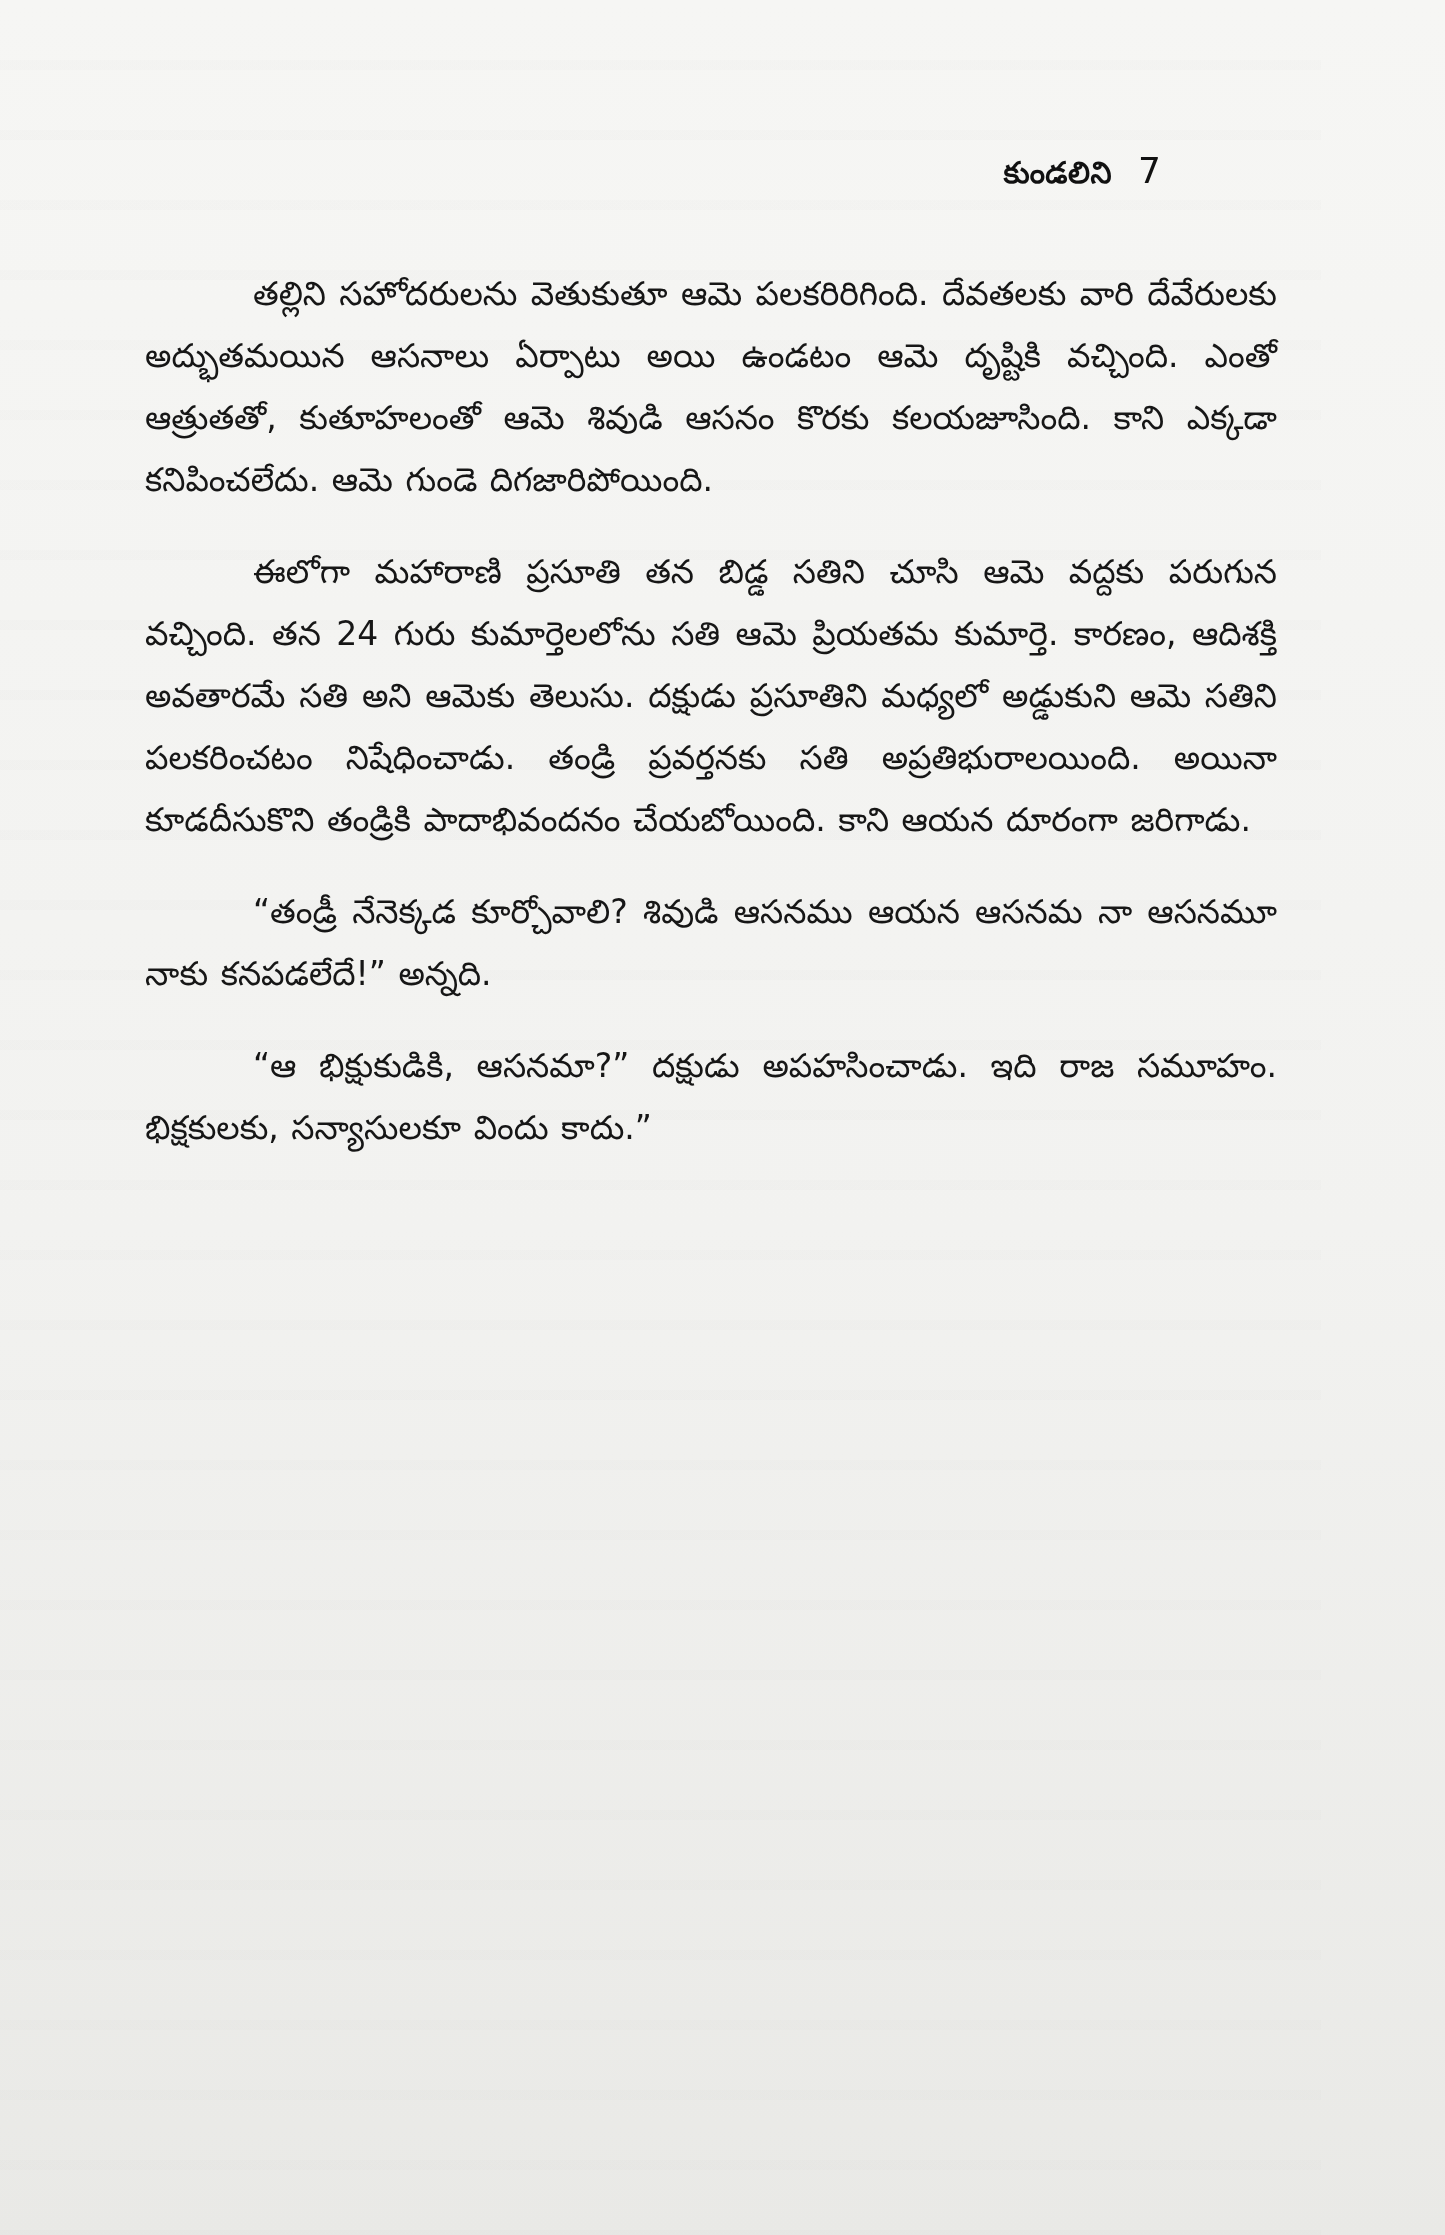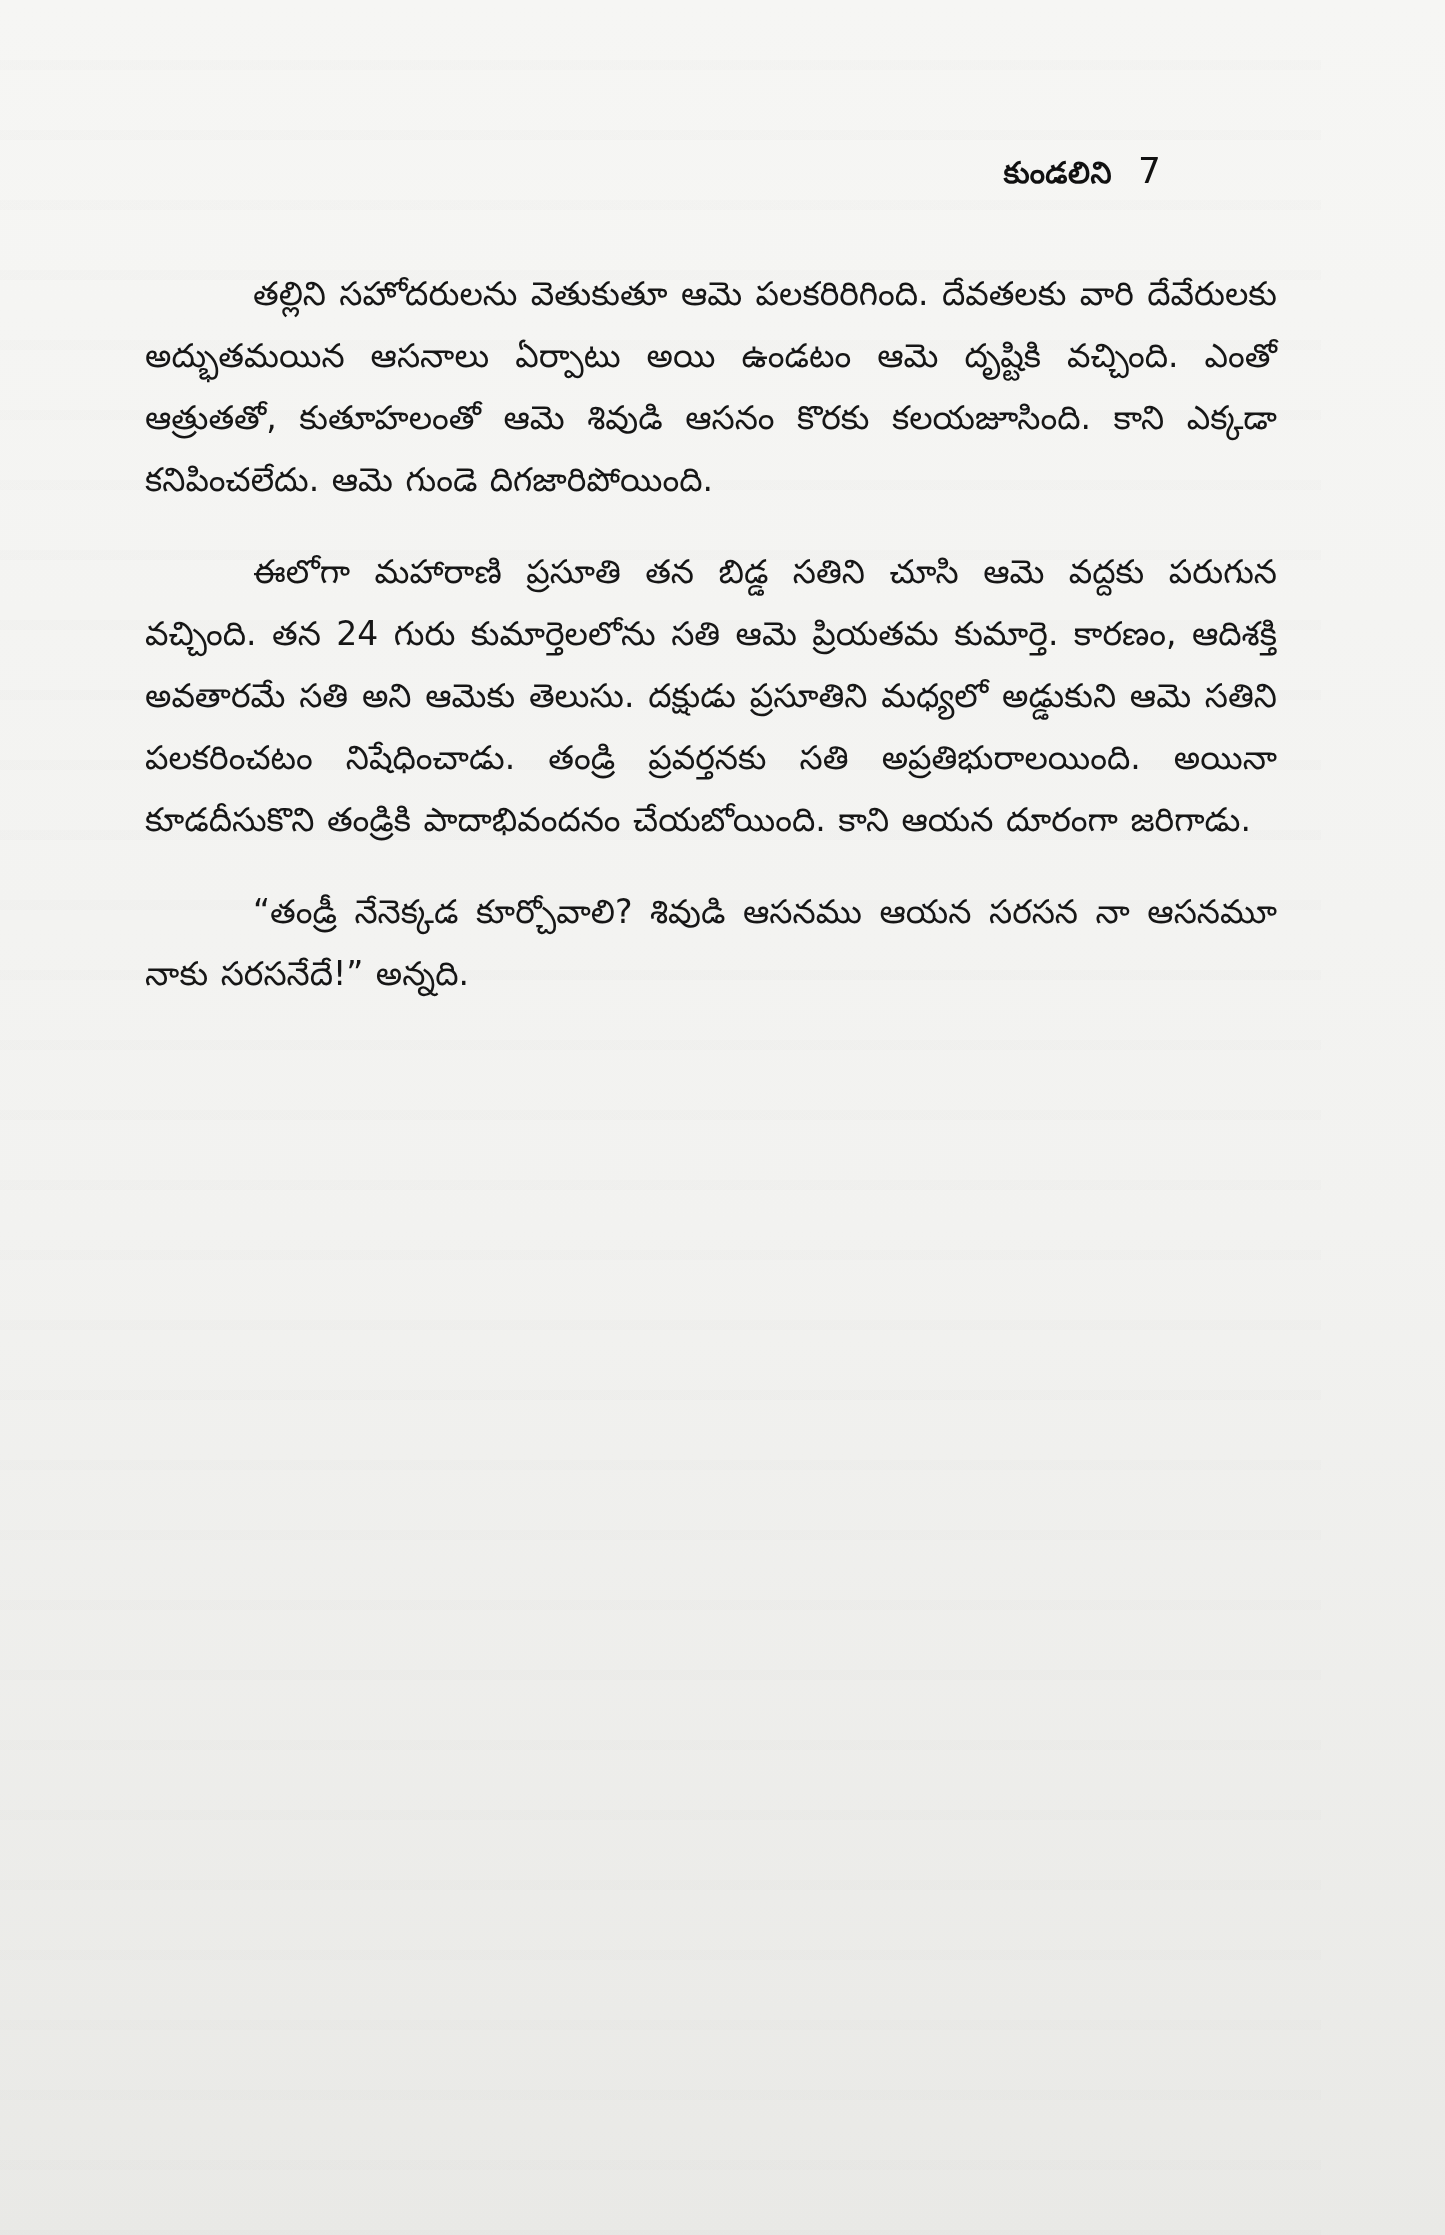--- a/index.html
+++ b/index.html
@@ -74,15 +74,16 @@
   <div class="ghost"></div>
 
   <div class="running-header">
     <span class="running-title">కుండలిని</span>
     <span class="page-number">7</span>
   </div>
 
   <div class="body-text">
     <p class="para indent">తల్లిని సహోదరులను వెతుకుతూ ఆమె పలకరిరిగింది. దేవతలకు వారి దేవేరులకు అద్భుతమయిన ఆసనాలు ఏర్పాటు అయి ఉండటం ఆమె దృష్టికి వచ్చింది. ఎంతో ఆత్రుతతో, కుతూహలంతో ఆమె శివుడి ఆసనం కొరకు కలయజూసింది. కాని ఎక్కడా కనిపించలేదు. ఆమె గుండె దిగజారిపోయింది.</p>
     <p class="para indent">ఈలోగా మహారాణి ప్రసూతి తన బిడ్డ సతిని చూసి ఆమె వద్దకు పరుగున వచ్చింది. తన 24 గురు కుమార్తెలలోను సతి ఆమె ప్రియతమ కుమార్తె. కారణం, ఆదిశక్తి అవతారమే సతి అని ఆమెకు తెలుసు. దక్షుడు ప్రసూతిని మధ్యలో అడ్డుకుని ఆమె సతిని పలకరించటం నిషేధించాడు. తండ్రి ప్రవర్తనకు సతి అప్రతిభురాలయింది. అయినా కూడదీసుకొని తండ్రికి పాదాభివందనం చేయబోయింది. కాని ఆయన దూరంగా జరిగాడు.</p>
-    <p class="para indent">“తండ్రీ నేనెక్కడ కూర్చోవాలి? శివుడి ఆసనము ఆయన సరసన నా ఆసనమూ నాకు సరసనేదే!” అన్నది.</p>
+    <p class="para indent">“తండ్రీ నేనెక్కడ కూర్చోవాలి? శివుడి ఆసనము ఆయన ఆసనమ నా ఆసనమూ నాకు కనపడలేదే!” అన్నది.</p>
+    <p class="para indent">“ఆ భిక్షుకుడికి, ఆసనమా?” దక్షుడు అపహసించాడు. ఇది రాజ సమూహం. భిక్షకులకు, సన్యాసులకూ విందు కాదు.”</p>
   </div>
 </div>
 
 </body></html>

